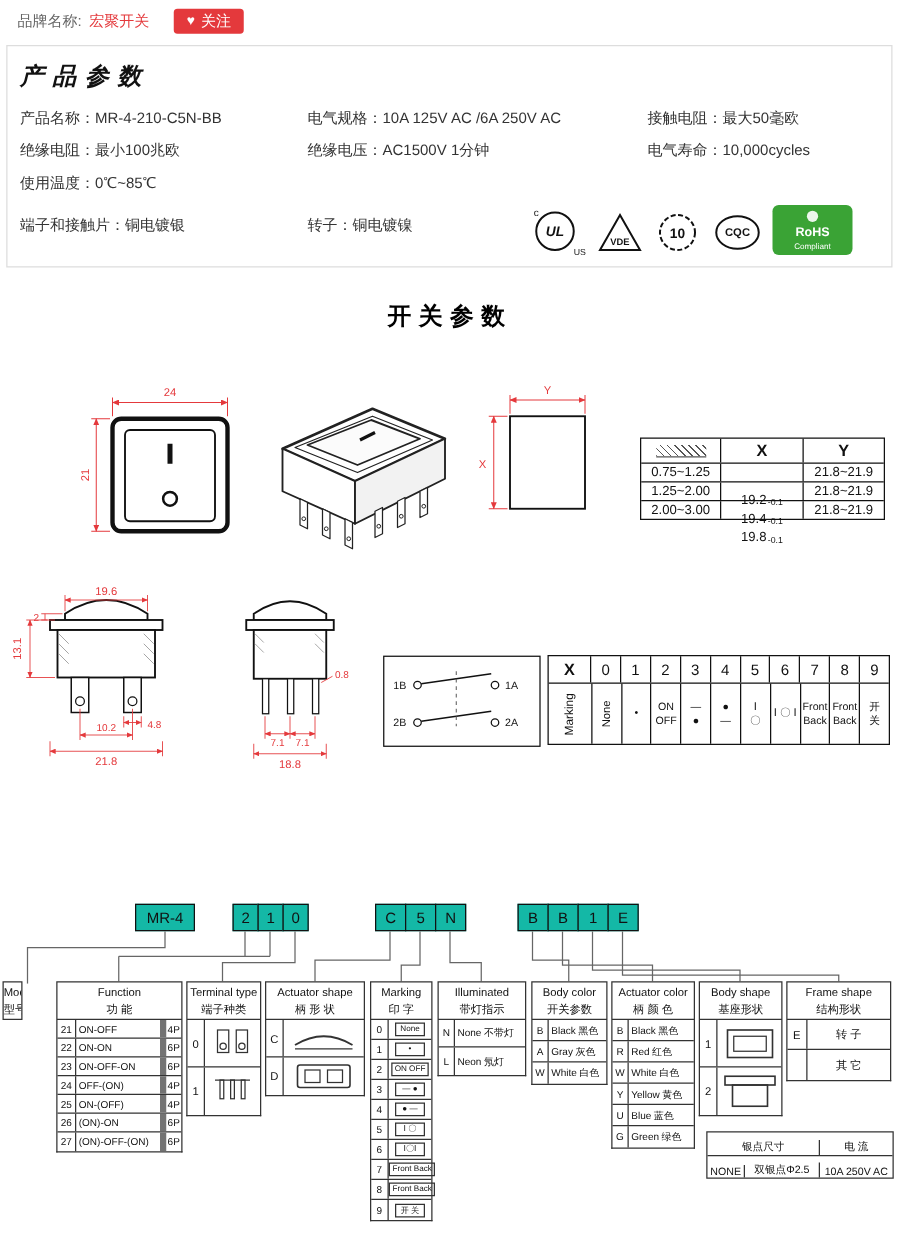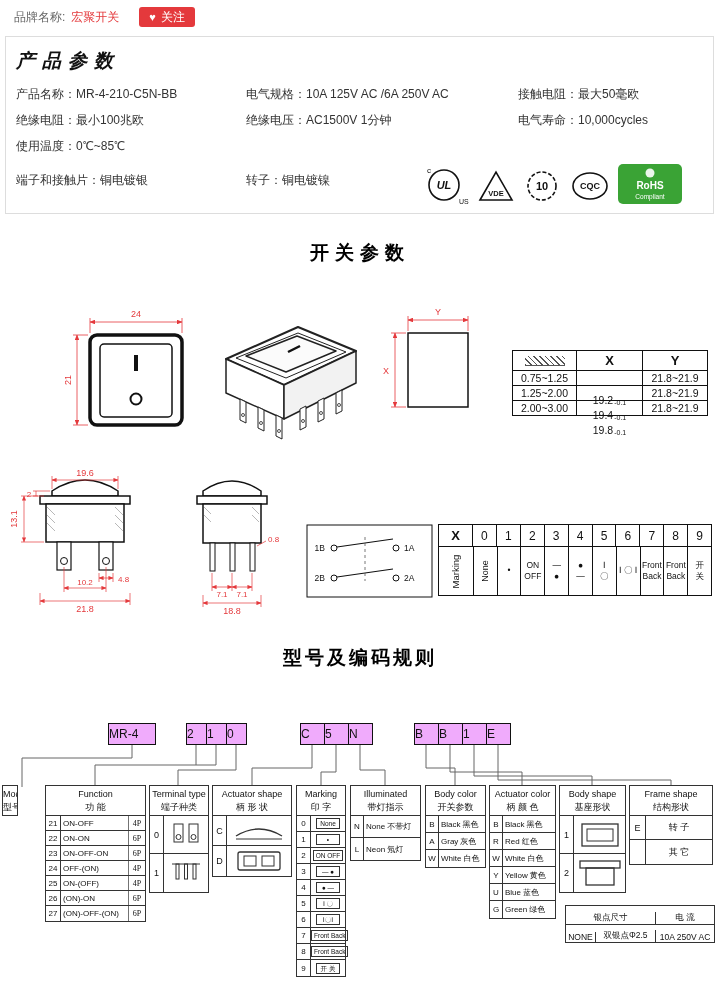--- a/index.html
+++ b/index.html
@@ -51,33 +51,33 @@
   .mtrow2 { height:48px; font-size:8.5px; }
   .mtrow1 .mcell, .mtrow2 .mcell { flex:1; border-right:1px solid #111; display:flex; align-items:center; justify-content:center; text-align:center; }
   .mtrow1 div:nth-of-type(1) { flex:0 0 34px; font-weight:bold; font-size:13px; }
   .mtrow1 .mcell:last-of-type, .mtrow2 .mcell:last-of-type { border-right:none; }
   .mhead { flex:0 0 34px; border-right:1px solid #111; display:flex; align-items:center; justify-content:center; }
   .vtext { transform:rotate(-90deg); display:inline-block; font-size:9.5px; white-space:nowrap; }
   .mtrow2 .mcell span { white-space:pre-line; line-height:1.35; display:inline-block; }
   .mtrow2 div:nth-of-type(1) span { transform:rotate(-90deg); font-size:9px; }
 
   
-  .codebox { position:absolute; top:723px; height:22px; border:1px solid #111; background:#f0abfc; text-align:left; font-size:12px; line-height:20px; color:#111; }
+  .codebox { position:absolute; top:723px; height:22px; border:1px solid #111; background:#14b8a6; text-align:center; font-size:12px; line-height:20px; color:#111; }
   .connector { position:absolute; left:0; top:745px; }
 
   
   .cat { position:absolute; top:785px; color:#111; background:#fff; }
   .cat .hd { border:1px solid #333; text-align:center; font-size:9px; line-height:1.4; padding:2px 0; white-space:nowrap; overflow:hidden; }
   .cat .bd { border:1px solid #333; border-top:none; }
   .cat-row { display:flex; align-items:center; border-bottom:1px solid #333; }
   .cat-row:last-child, .cat .bd > .cat-row:last-of-type { border-bottom:none; }
   .fn-row { height:15px; font-size:8px; }
   .fn-code { flex:0 0 15px; align-self:stretch; border-right:1px solid #333; display:flex; align-items:center; justify-content:center; }
   .fn-name { flex:1; padding-left:2px; white-space:nowrap; }
-  .fn-poles { flex:0 0 17px; align-self:stretch; border-left:1px solid #737373; display:flex; align-items:center; justify-content:center;font-family:Liberation Serif, serif; }
+  .fn-poles { flex:0 0 17px; align-self:stretch; border-left:5px solid #737373; display:flex; align-items:center; justify-content:center; }
   .icon-row { }
   .ic-code { flex:0 0 14px; align-self:stretch; border-right:1px solid #333; display:flex; align-items:center; justify-content:center; font-size:9px; }
   .ic-box { flex:1; display:flex; align-items:center; justify-content:center; }
   .mk-row { height:16px; font-size:8px; }
   .mk-code { flex:0 0 14px; align-self:stretch; border-right:1px solid #333; display:flex; align-items:center; justify-content:center; }
   .mk-sym { flex:1; display:flex; align-items:center; justify-content:center; }
   .mk-box { font-style:normal; border:1px solid #333; font-size:6.5px; line-height:9px; min-width:24px; padding:0 2px; text-align:center; white-space:nowrap; }
   .il-row { height:22px; font-size:8px; }
   .cl-row { height:17px; font-size:8px; }
   .cl-code, .il-code { flex:0 0 13px; align-self:stretch; border-right:1px solid #333; display:flex; align-items:center; justify-content:center; }
@@ -427,21 +427,20 @@
 Back</span>
         </div>
 
         <div class="mcell">
           <span>开
 关</span>
         </div>
       </div>
   </div>
 
-  <div class="sec-title t2">型号及编码规则</div>
 
   <div class="codebox" style="left:108px;width:48px">MR-4</div>
   <div class="codebox" style="left:186px;width:21px">2</div>
   <div class="codebox" style="left:206px;width:21px">1</div>
   <div class="codebox" style="left:226px;width:21px">0</div>
   <div class="codebox" style="left:300px;width:25px">C</div>
   <div class="codebox" style="left:324px;width:25px">5</div>
   <div class="codebox" style="left:348px;width:25px">N</div>
   <div class="codebox" style="left:414px;width:25px">B</div>
   <div class="codebox" style="left:438px;width:25px">B</div>

